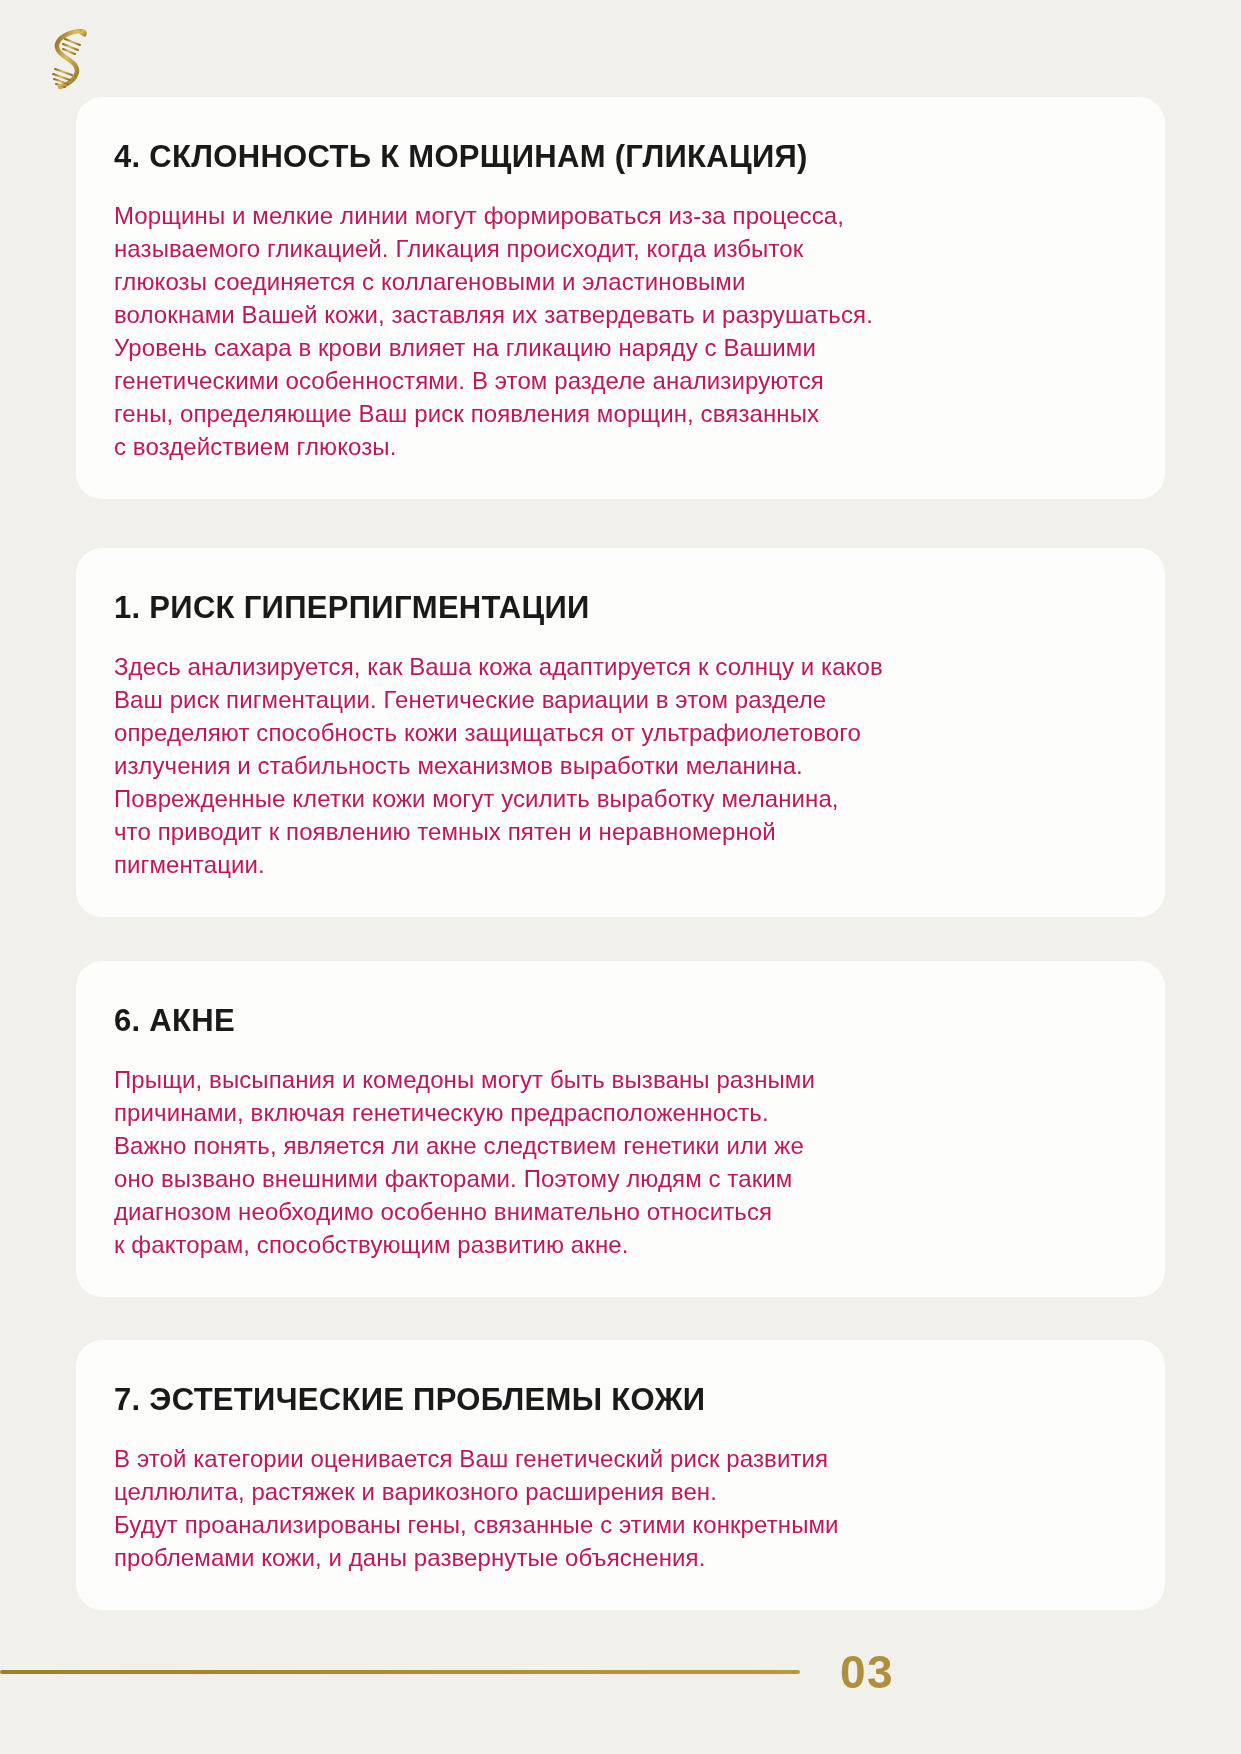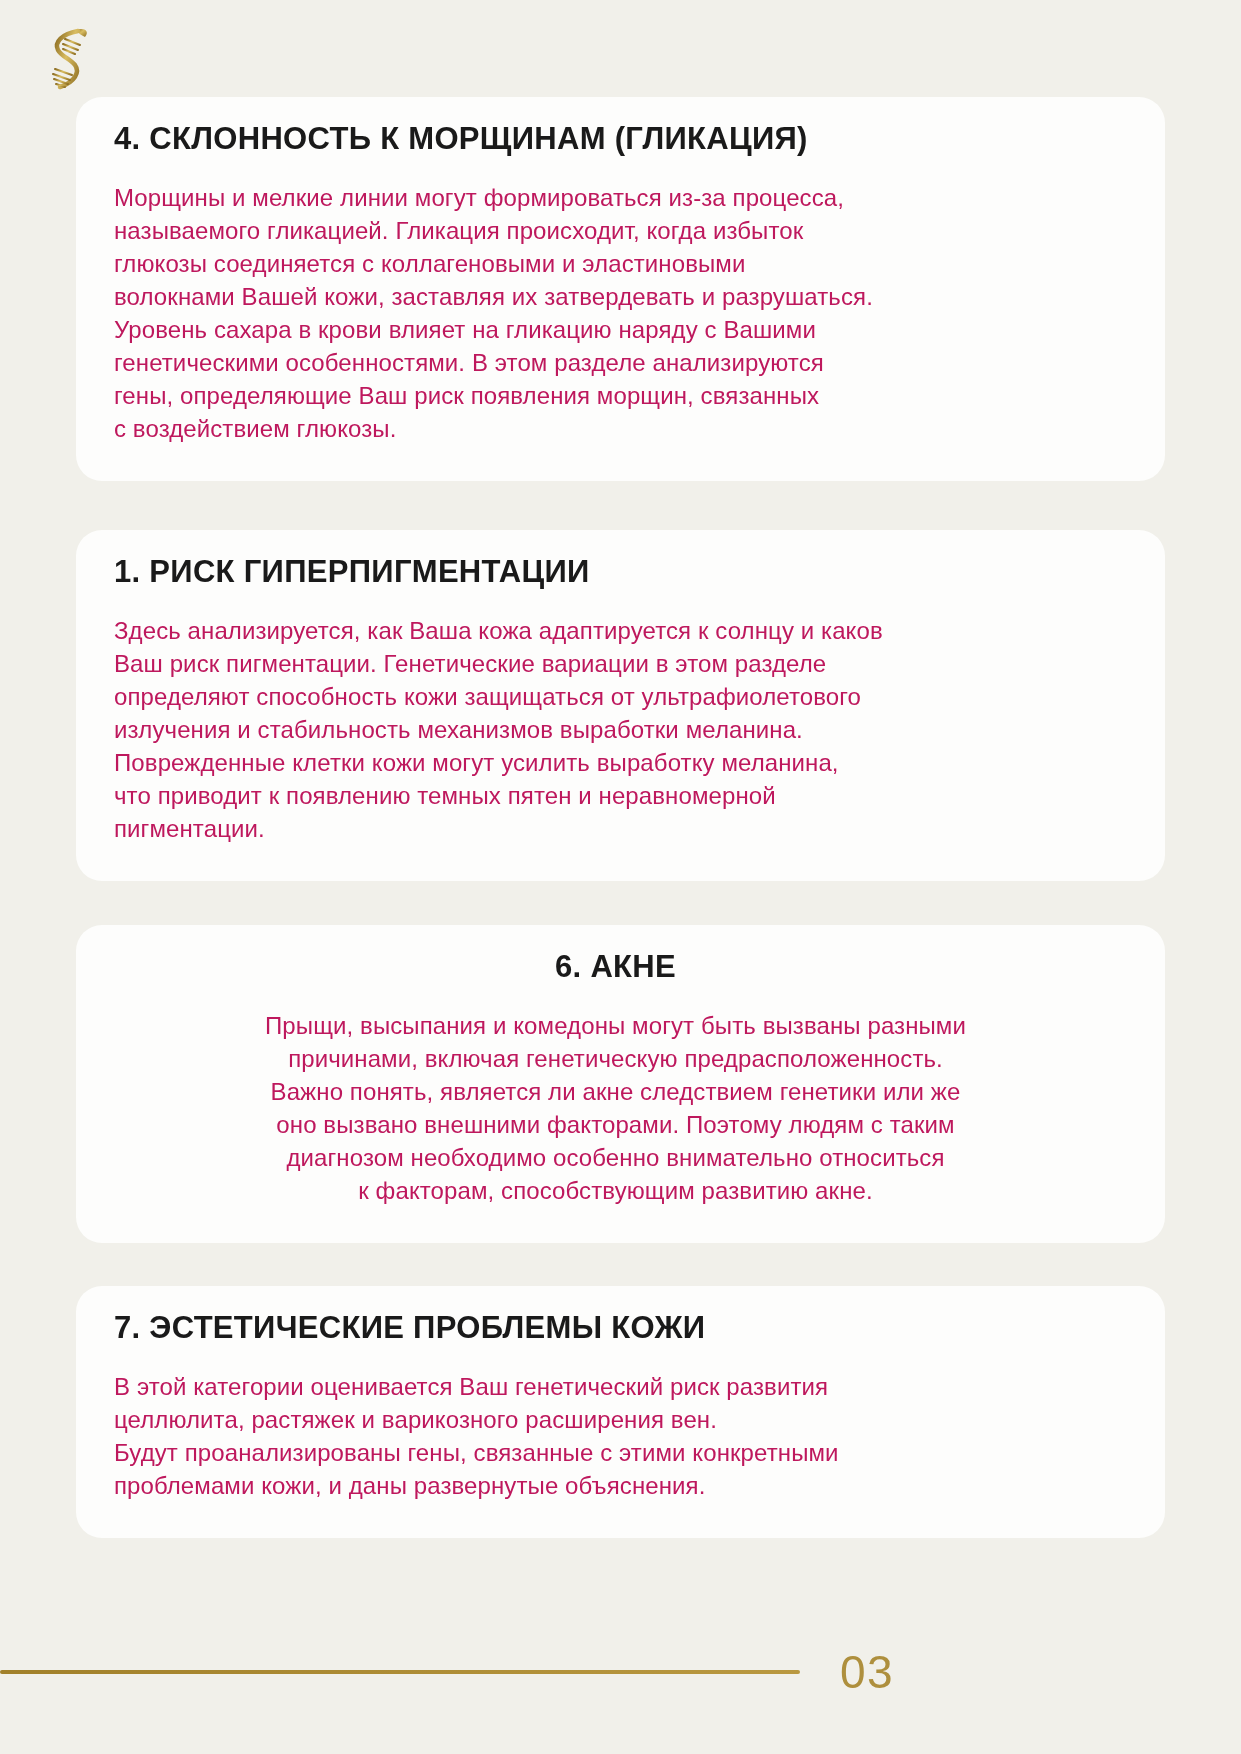--- a/index.html
+++ b/index.html
@@ -22,25 +22,25 @@
   }
   .content {
     position: absolute;
     top: 0;
     left: 76px;
     width: 1089px;
   }
   .card {
     background: #fdfdfc;
     border-radius: 26px;
-    padding: 22px 48px 36px 38px;
+    padding: 40px 48px 36px 38px;
   }
   .card-glycation { margin-top: 97px; }
   .card-pigmentation { margin-top: 49px; }
-  .card-acne { margin-top: 44px; text-align: center; }
+  .card-acne { margin-top: 44px; }
   .card-aesthetic { margin-top: 43px; }
   .card-title {
     font-size: 31px;
     line-height: 40px;
     font-weight: 700;
     letter-spacing: 0.3px;
     color: #1a1a1a;
     margin-bottom: 22px;
   }
   .card-body {
@@ -61,21 +61,21 @@
   }
   .footer-line {
     width: 800px;
     height: 4px;
     background: linear-gradient(90deg, #a1802a, #b99840);
     border-radius: 2px;
   }
   .page-number {
     margin-left: 40px;
     font-size: 46px;
-    font-weight: 400;
+    font-weight: 700;
     letter-spacing: 1.5px;
     color: #ae8f3d;
   }
 </style>
 </head>
 <body>
 
 <div class="page">
 
   <div class="logo">

